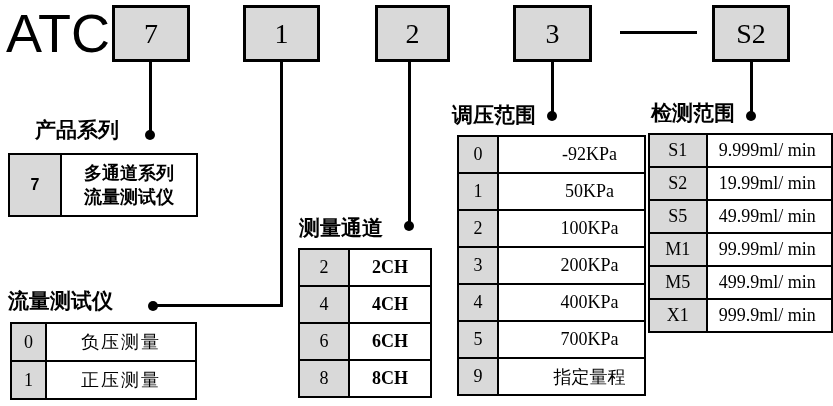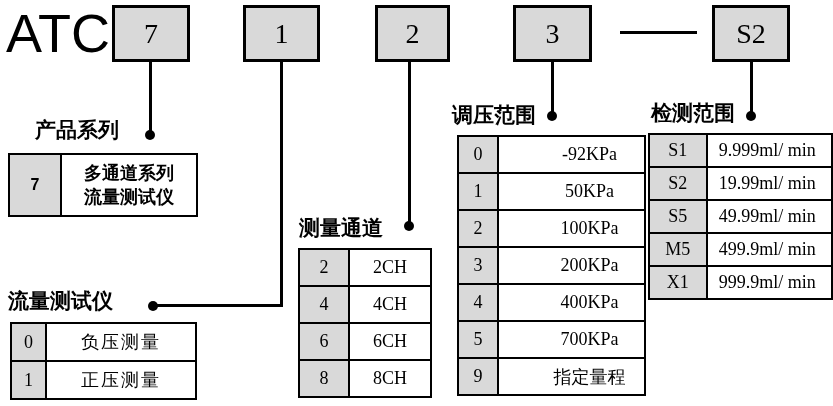--- a/index.html
+++ b/index.html
@@ -42,21 +42,21 @@
   td.val{background:#ffffff;}
   
   #t-product td{height:60px;}
   #t-product td.key{width:50px;font-family:"Liberation Sans","DejaVu Sans",sans-serif;font-weight:700;font-size:16px;}
   #t-product td.val{width:134px;white-space:pre-line;line-height:1.35;font-weight:bold;}
   #t-ptype td{height:36px;}
   #t-ptype td.key{width:33px;}
   #t-ptype td.val{width:148px;letter-spacing:2px;}
   #t-chan td{height:35px;}
   #t-chan td.key{width:48px;}
-  #t-chan td.val{width:80px;}
+  #t-chan td.val{width:80px;font-weight:bold;}
   #t-prange td{height:35px;}
   #t-prange td.key{width:38px;}
   #t-prange td.val{width:109px;padding-left:36px;}
   #t-drange td{height:31px;}
   #t-drange td.key{width:58px;}
   #t-drange td.val{width:116px;text-align:left;padding-left:11px;}
 </style>
 </head>
 <body>
 
@@ -177,20 +177,24 @@
     </tr>
     <tr>
       <td class="key">S2</td>
       <td class="val">19.99ml/ min</td>
     </tr>
     <tr>
       <td class="key">S5</td>
       <td class="val">49.99ml/ min</td>
     </tr>
     <tr>
+      <td class="key">M1</td>
+      <td class="val">99.99ml/ min</td>
+    </tr>
+    <tr>
       <td class="key">M5</td>
       <td class="val">499.9ml/ min</td>
     </tr>
     <tr>
       <td class="key">X1</td>
       <td class="val">999.9ml/ min</td>
     </tr>
   </tbody>
     </table>
 

